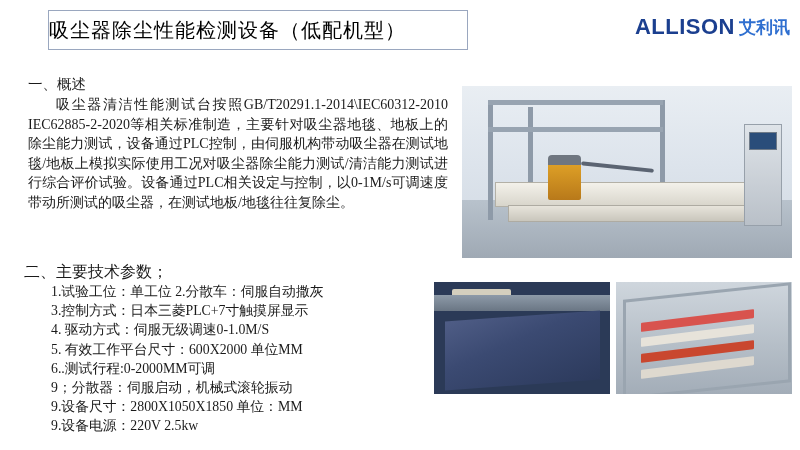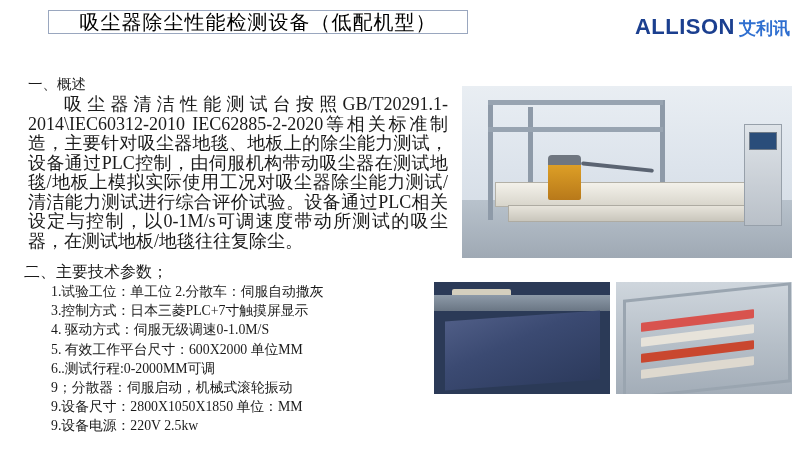--- a/index.html
+++ b/index.html
@@ -19,42 +19,42 @@
     position: relative;
     width: 800px;
     height: 450px;
   }
   
   .title-box {
     position: absolute;
     left: 48px;
     top: 10px;
     width: 420px;
-    height: 24px;
+    height: 40px;
     border: 1px solid #9aa7bf;
     background: #ffffff;
     box-sizing: border-box;
     display: flex;
     align-items: center;
-    justify-content: center;
+    justify-content: flex-start;
   }
   .title-box .title-text {
     font-size: 20px;
     letter-spacing: 1px;
     color: #000000;
     white-space: nowrap;
     font-family: "Liberation Serif", "DejaVu Serif", serif;
   }
   
   .logo {
     position: absolute;
     right: 10px;
     top: 14px;
     display: flex;
-    align-items: flex-end;
+    align-items: center;
     gap: 4px;
   }
   .logo .logo-en {
     font-family: "Liberation Sans", sans-serif;
     font-weight: bold;
     font-size: 22px;
     color: #1b3f8f;
     letter-spacing: 0.5px;
   }
   .logo .logo-cn {
@@ -69,21 +69,21 @@
     left: 28px;
     top: 74px;
     width: 420px;
   }
   .sec-head {
     font-size: 14.5px;
     line-height: 20px;
     margin-bottom: 1px;
   }
   .para {
-    font-size: 18px;
+    font-size: 14px;
     line-height: 19.5px;
     text-align: justify;
     text-justify: inter-ideograph;
   }
   .indent2 { text-indent: 2em; }
 
   .specs {
     position: absolute;
     left: 24px;
     top: 262px;

